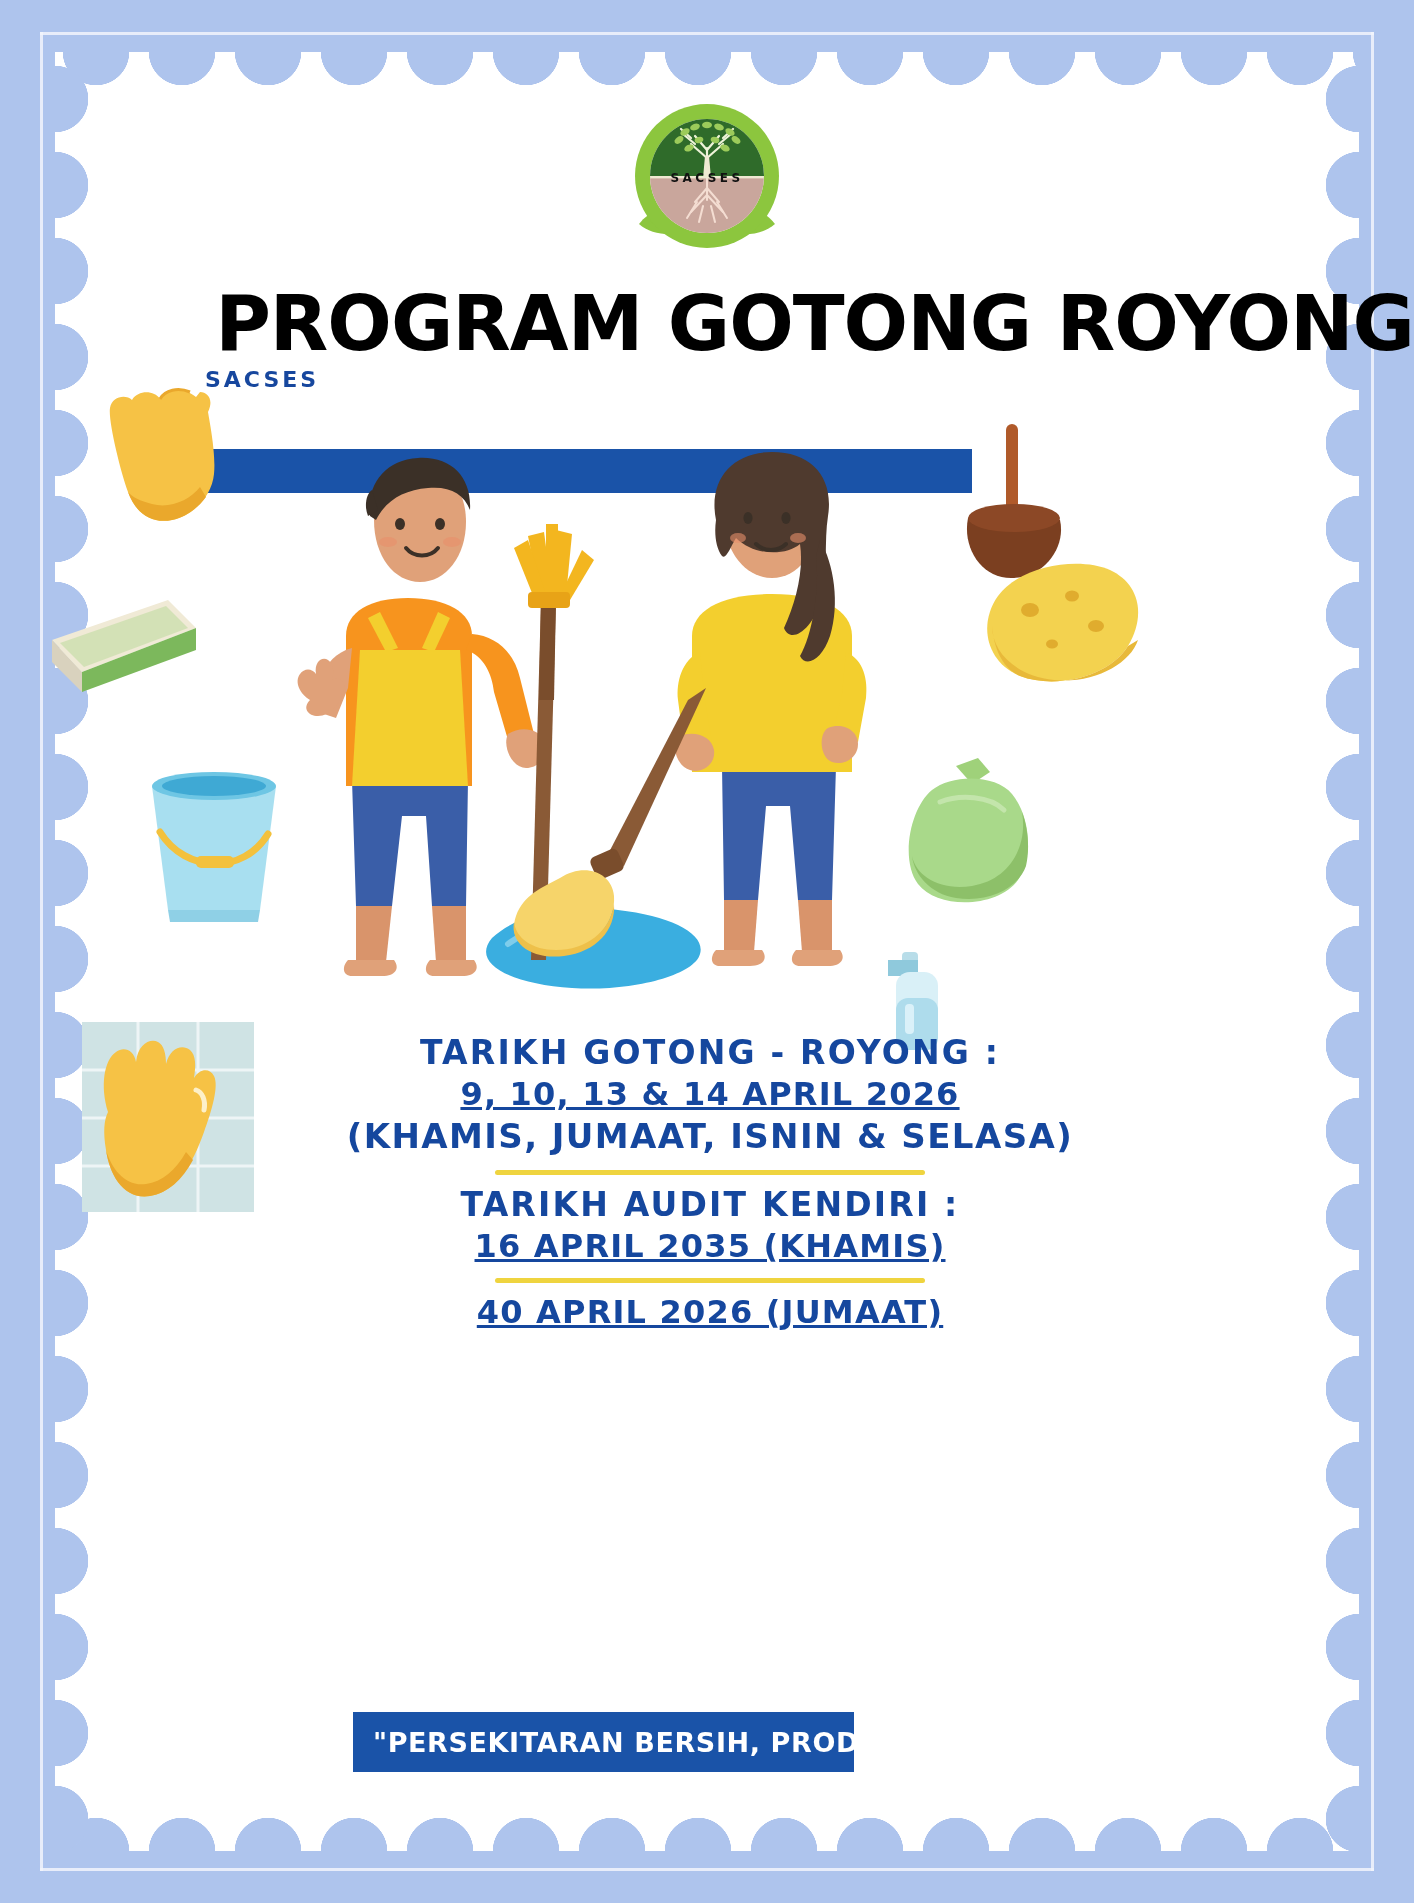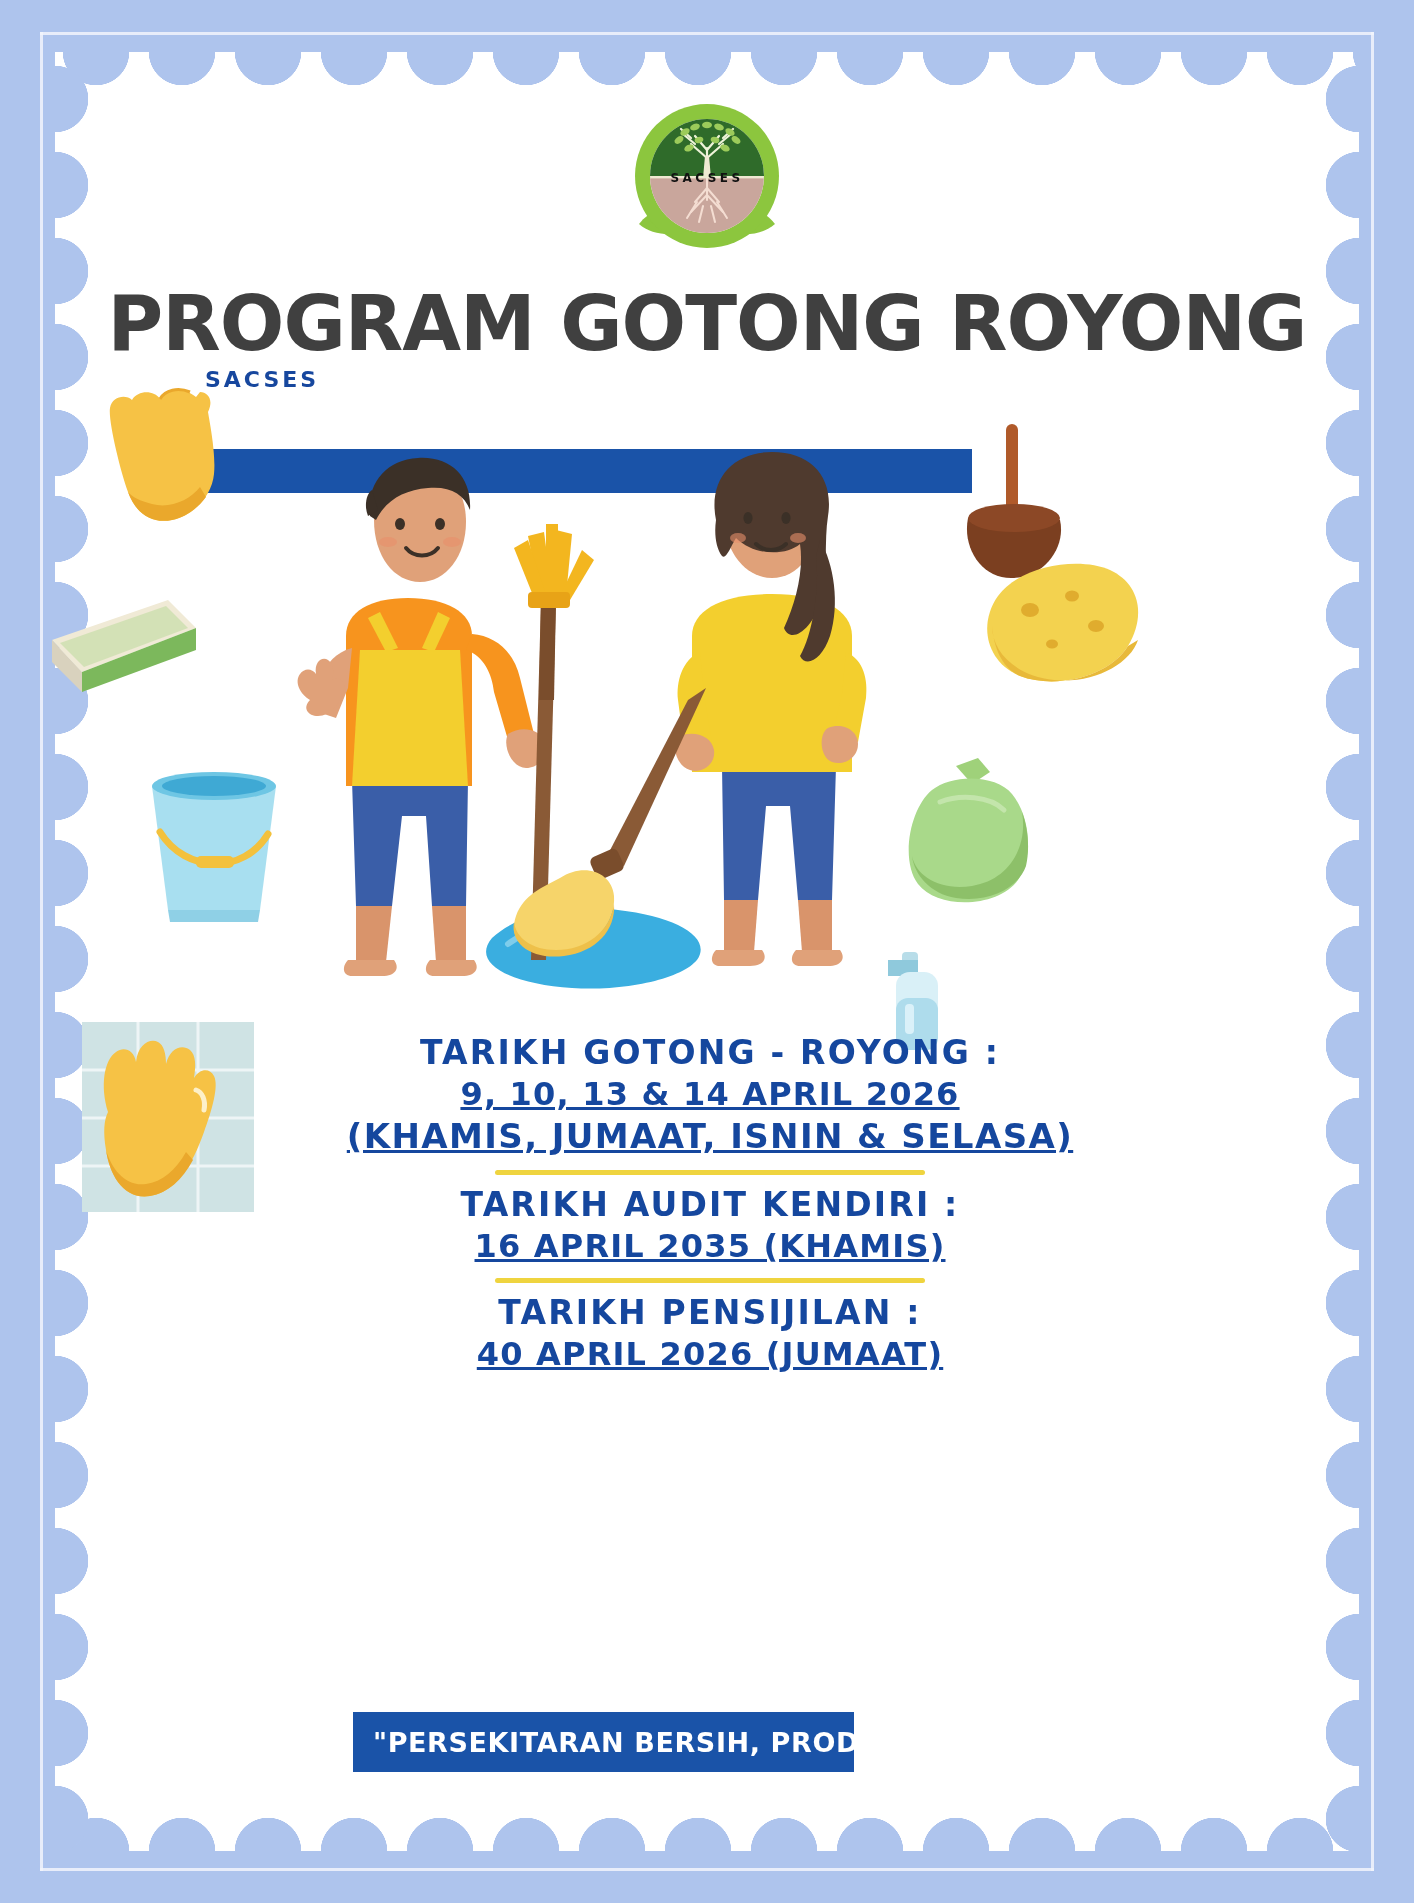--- a/index.html
+++ b/index.html
@@ -87,26 +87,26 @@
     top: 96px;
     width: 232px;
     height: 160px;
   }
 
   
   .title {
     position: absolute;
     top: 286px;
     left: 0; right: 0;
-    text-align: center;
+    text-align: right;
     font-family: "DejaVu Sans", sans-serif;
     font-weight: 900;
     font-size: 76px;
     letter-spacing: -1px;
-    color: #404040;
+    color: #000000;
     line-height: 1;
     white-space: nowrap;
   }
 
   .subtitle {
     position: absolute;
     top: 367px;
     left: 205px;
     font-family: "DejaVu Sans", sans-serif;
     font-weight: 700;
@@ -134,21 +134,21 @@
     top: 1032px;
     left: 6px; right: 0;
     text-align: center;
     color: #15479e;
     font-family: "DejaVu Sans", sans-serif;
     font-weight: 700;
   }
   .d-line { line-height: 1.28; white-space: nowrap; }
   .d-label { font-size: 33px; letter-spacing: 2.2px; }
   .d-value { font-size: 32px; letter-spacing: 1.2px; text-decoration: underline; }
-  .d-sub   { font-size: 34px; letter-spacing: 1.4px; text-decoration: underline; }
+  .d-sub   { font-size: 34px; letter-spacing: 1.4px; }
 
   .rule {
     width: 430px;
     height: 5px;
     background: #efd43f;
     border-radius: 3px;
     margin: 11px auto 9px auto;
   }
 
   
@@ -474,21 +474,20 @@
       <div class="d-line d-value">9, 10, 13 &amp; 14 APRIL 2026</div>
       <div class="d-line d-sub">(KHAMIS, JUMAAT, ISNIN &amp; SELASA)</div>
 
       <div class="rule"></div>
 
       <div class="d-line d-label">TARIKH AUDIT KENDIRI :</div>
       <div class="d-line d-value">16 APRIL 2035 (KHAMIS)</div>
 
       <div class="rule"></div>
 
-      <div class="d-line d-label">TARIKH PENSIJILAN :</div>
       <div class="d-line d-value">40 APRIL 2026 (JUMAAT)</div>
     </div>
 
     <div class="banner">
       <span>"PERSEKITARAN BERSIH, PRODUKTIVITI MENINGKAT"</span>
     </div>
 
   </div>
 </div>
 

